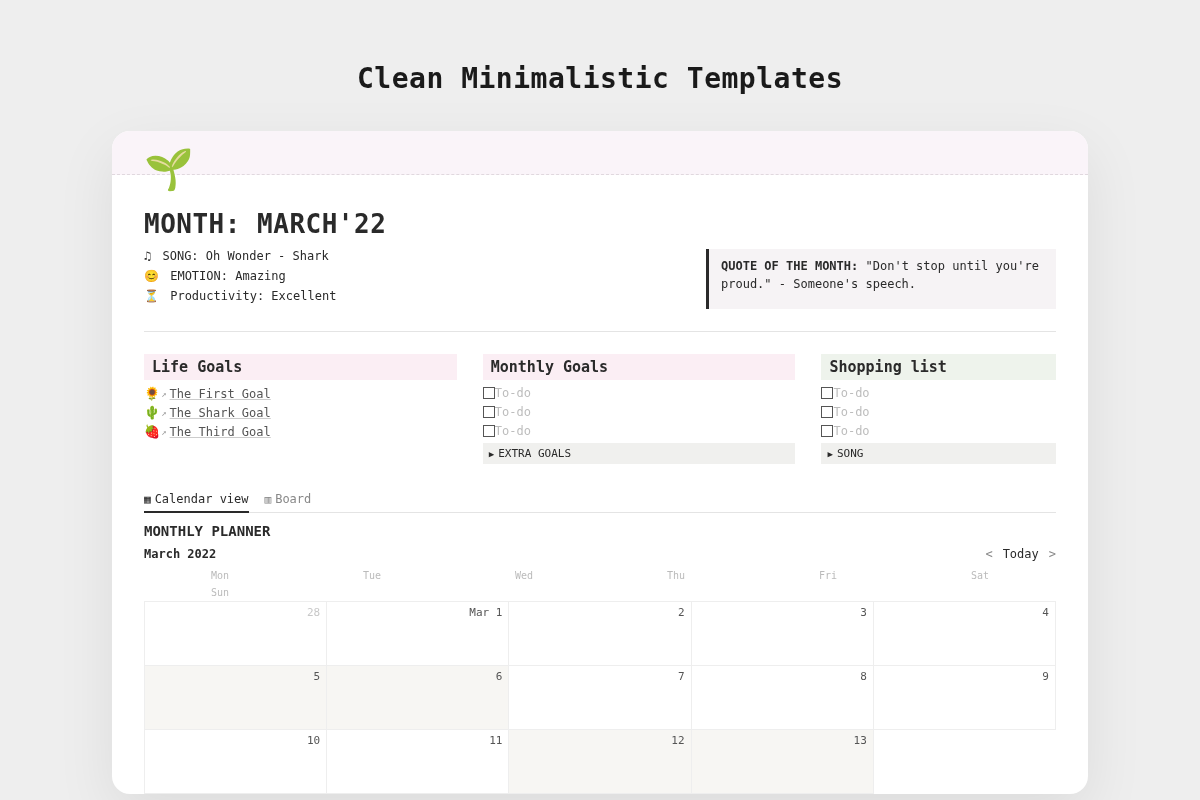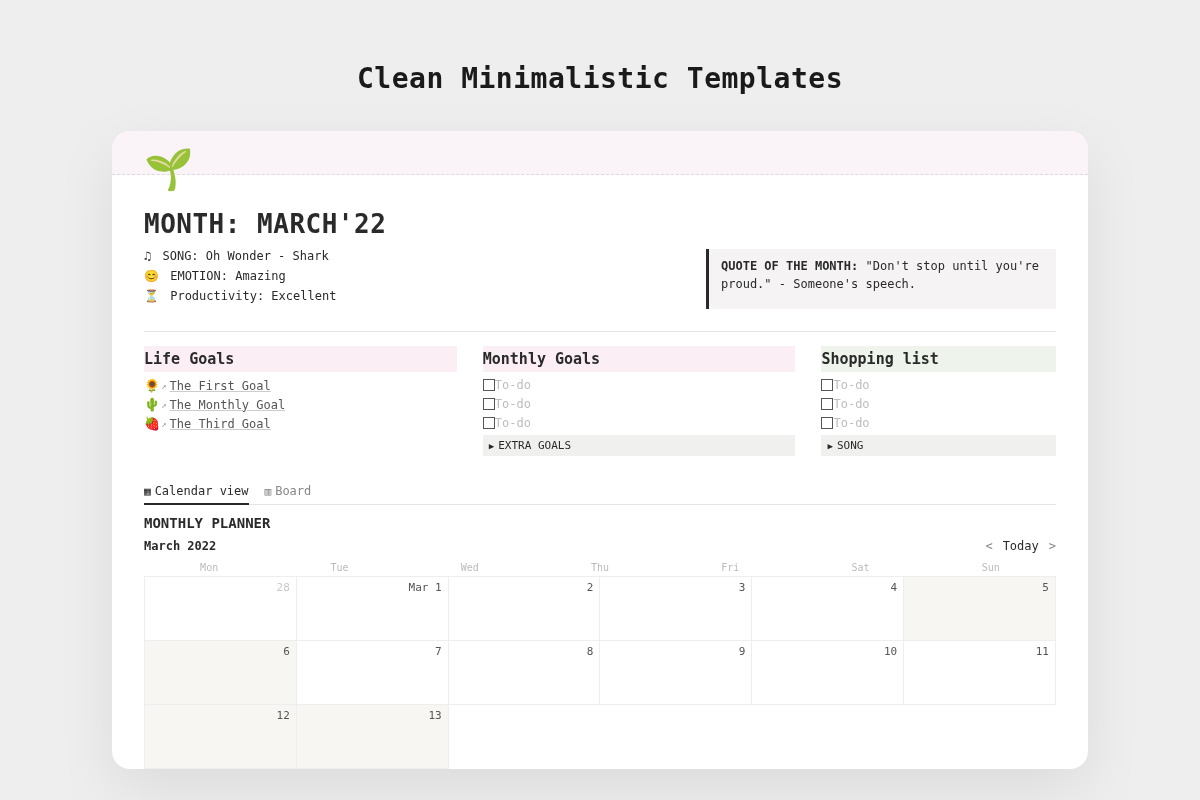--- a/index.html
+++ b/index.html
@@ -69,22 +69,23 @@
     margin: 22px 0 14px;
   }
   .columns {
     display: flex;
     gap: 26px;
   }
   .col { flex: 1; min-width: 0; }
   .col-header {
     font-size: 15px;
     font-weight: 700;
-    padding: 4px 0;
+    padding: 4px 8px;
     margin-bottom: 6px;
+    margin-top: 8px;
   }
   .hdr-pink { background: #fbeef4; }
   .hdr-green { background: #eef3ec; }
   .life-link {
     display: flex;
     align-items: center;
     font-size: 12px;
     margin-bottom: 4px;
     color: #555;
   }
@@ -134,32 +135,32 @@
     justify-content: space-between;
     align-items: center;
     margin-top: 8px;
     font-size: 12px;
   }
   .cal-month { font-weight: 700; }
   .cal-nav { display: flex; gap: 10px; color: #888; align-items: center; }
   .cal-nav .today { color: #2a2a2a; }
   .dow-row {
     display: grid;
-    grid-template-columns: repeat(7, 1fr);
+    grid-template-columns: repeat(6, 1fr);
     margin-top: 6px;
   }
   .dow {
     font-size: 10px;
     color: #bbb;
     text-align: center;
     padding: 3px 0;
   }
   .cal-grid {
     display: grid;
-    grid-template-columns: repeat(6, 1fr);
+    grid-template-columns: repeat(5, 1fr);
     border-top: 1px solid #eee;
     border-left: 1px solid #eee;
   }
   .cal-cell {
     height: 64px;
     border-right: 1px solid #eee;
     border-bottom: 1px solid #eee;
     position: relative;
     font-size: 11px;
   }
@@ -216,21 +217,21 @@
         <div class="col-header hdr-pink">Life Goals</div>
         <div id="life-list">
             <div class="life-link">
               <span class="emoji">🌻</span>
               <span class="arrow">↗</span>
               <span class="txt">The First Goal</span>
             </div>
             <div class="life-link">
               <span class="emoji">🌵</span>
               <span class="arrow">↗</span>
-              <span class="txt">The Monthly Goal</span>
+              <span class="txt">The Shark Goal</span>
             </div>
             <div class="life-link">
               <span class="emoji">🍓</span>
               <span class="arrow">↗</span>
               <span class="txt">The Third Goal</span>
             </div>
           </div>
       </div>
 
       <div class="col">

